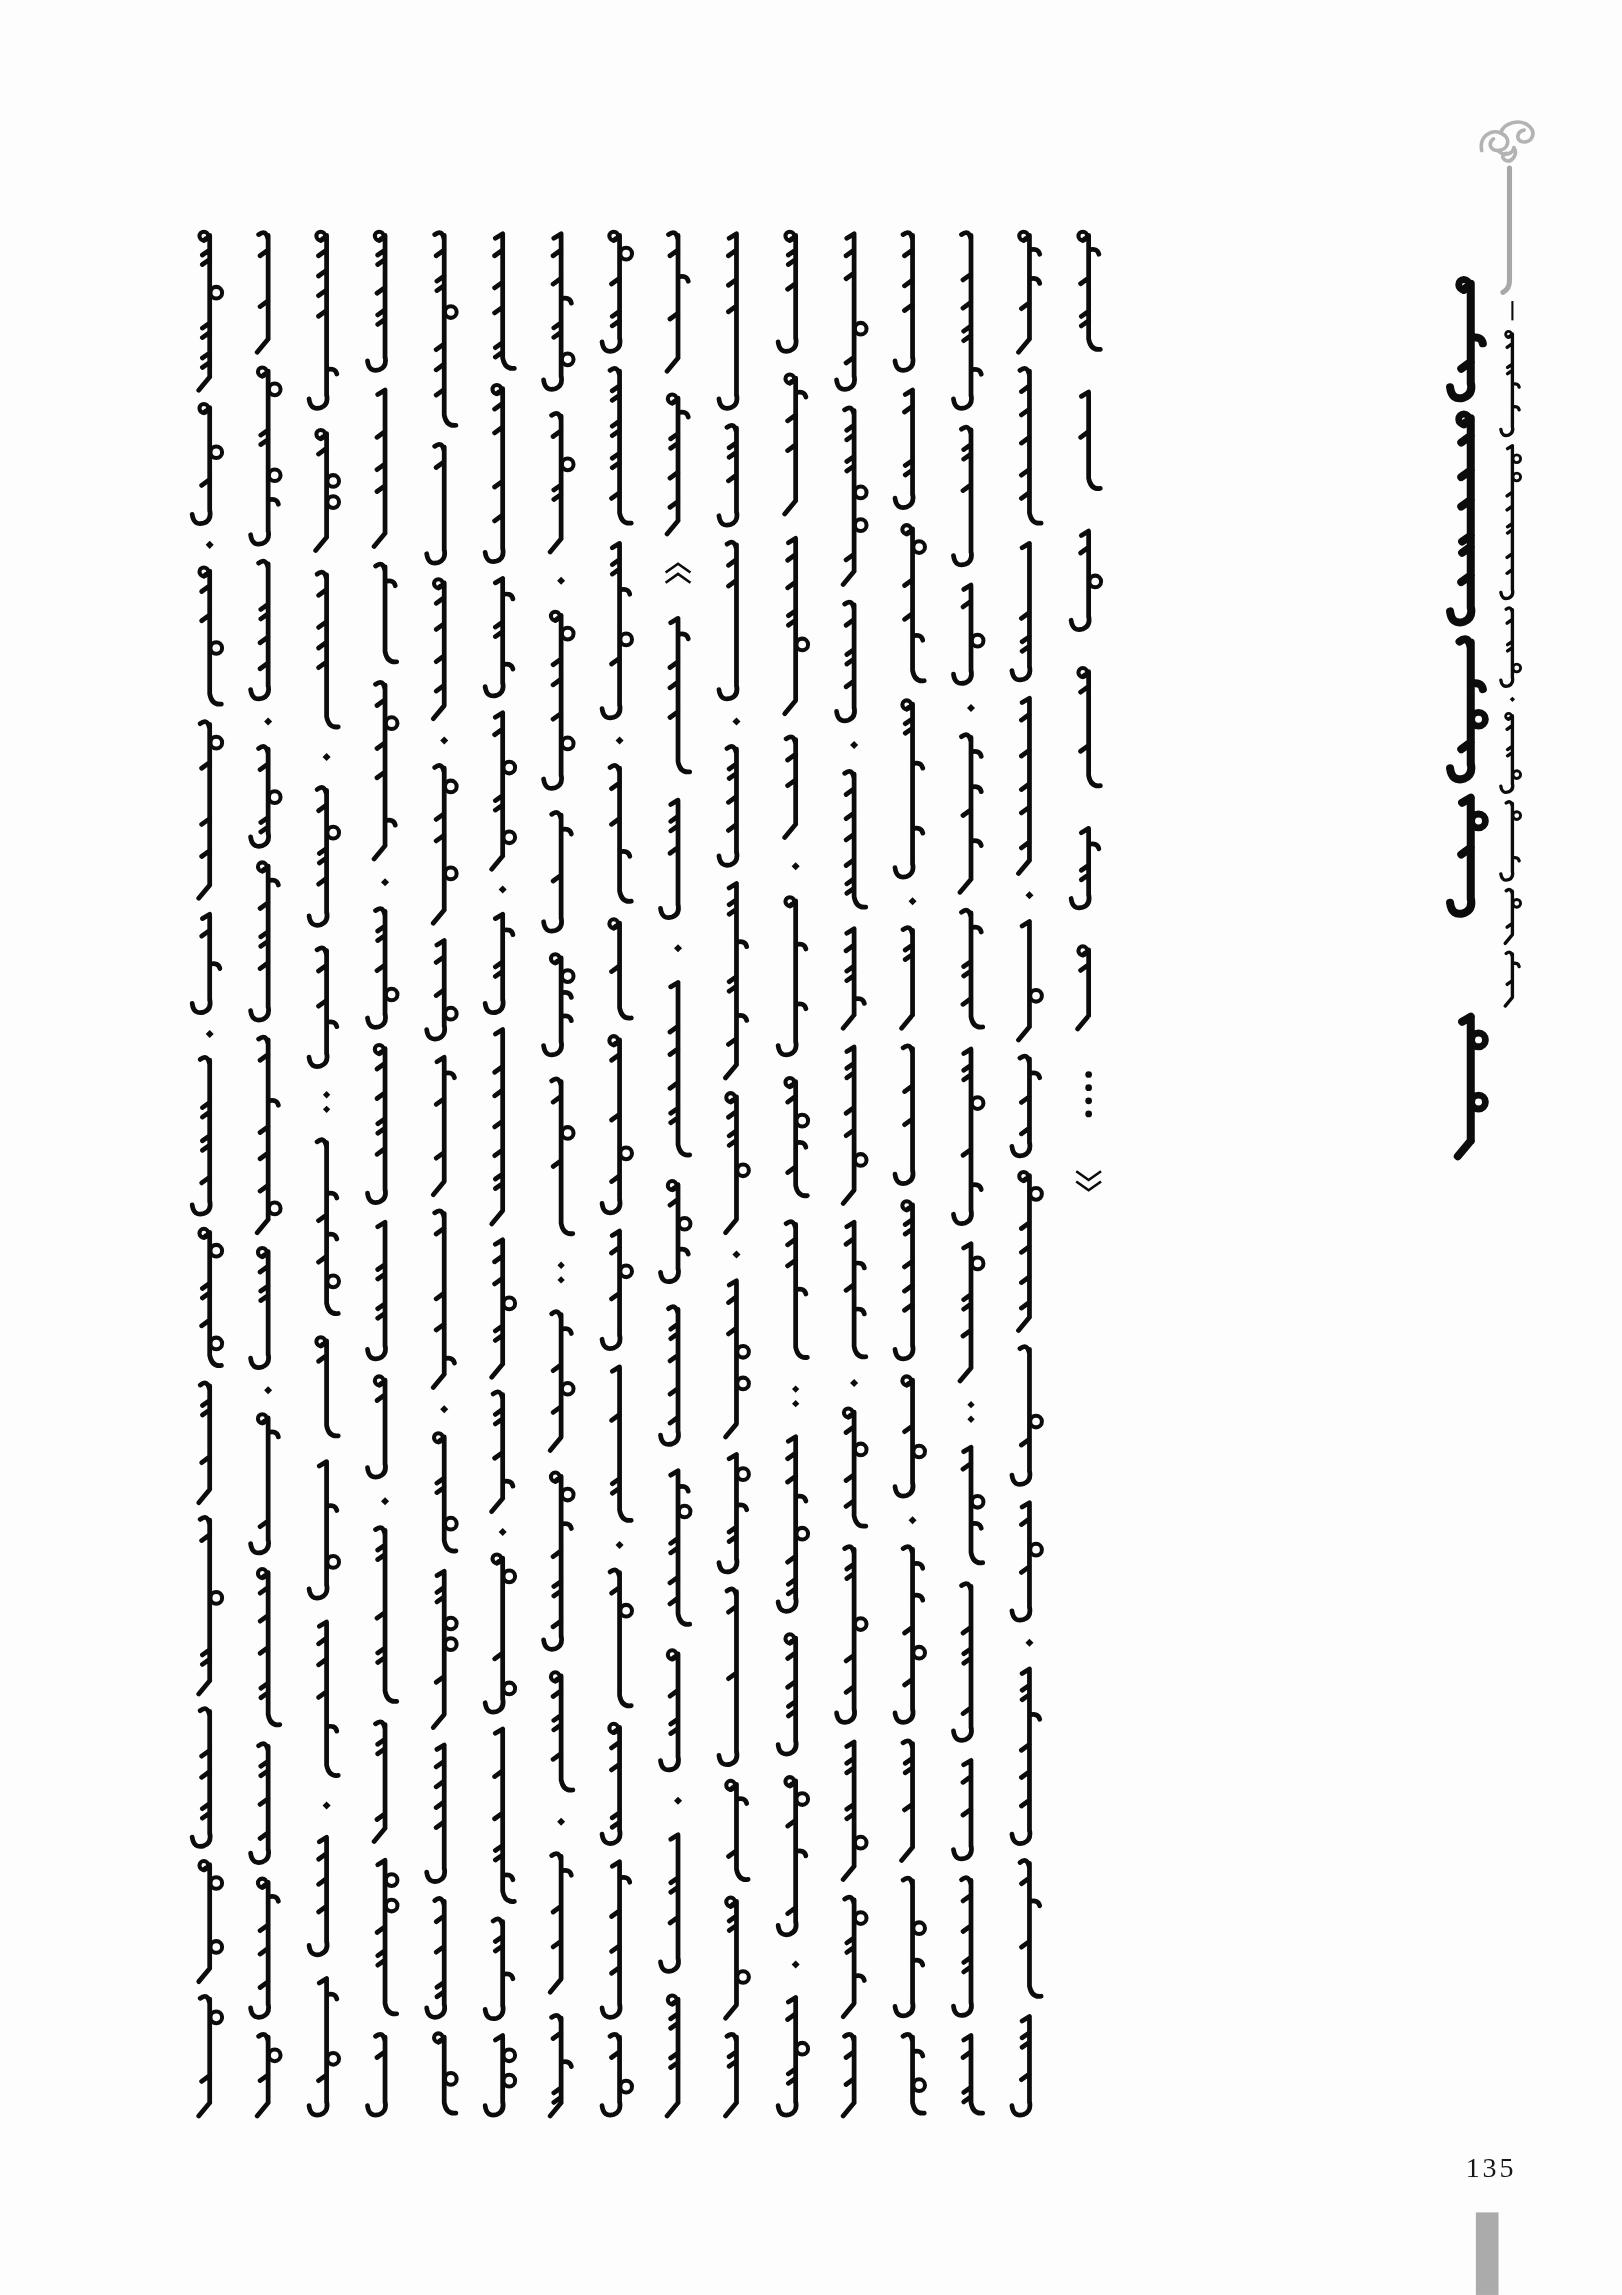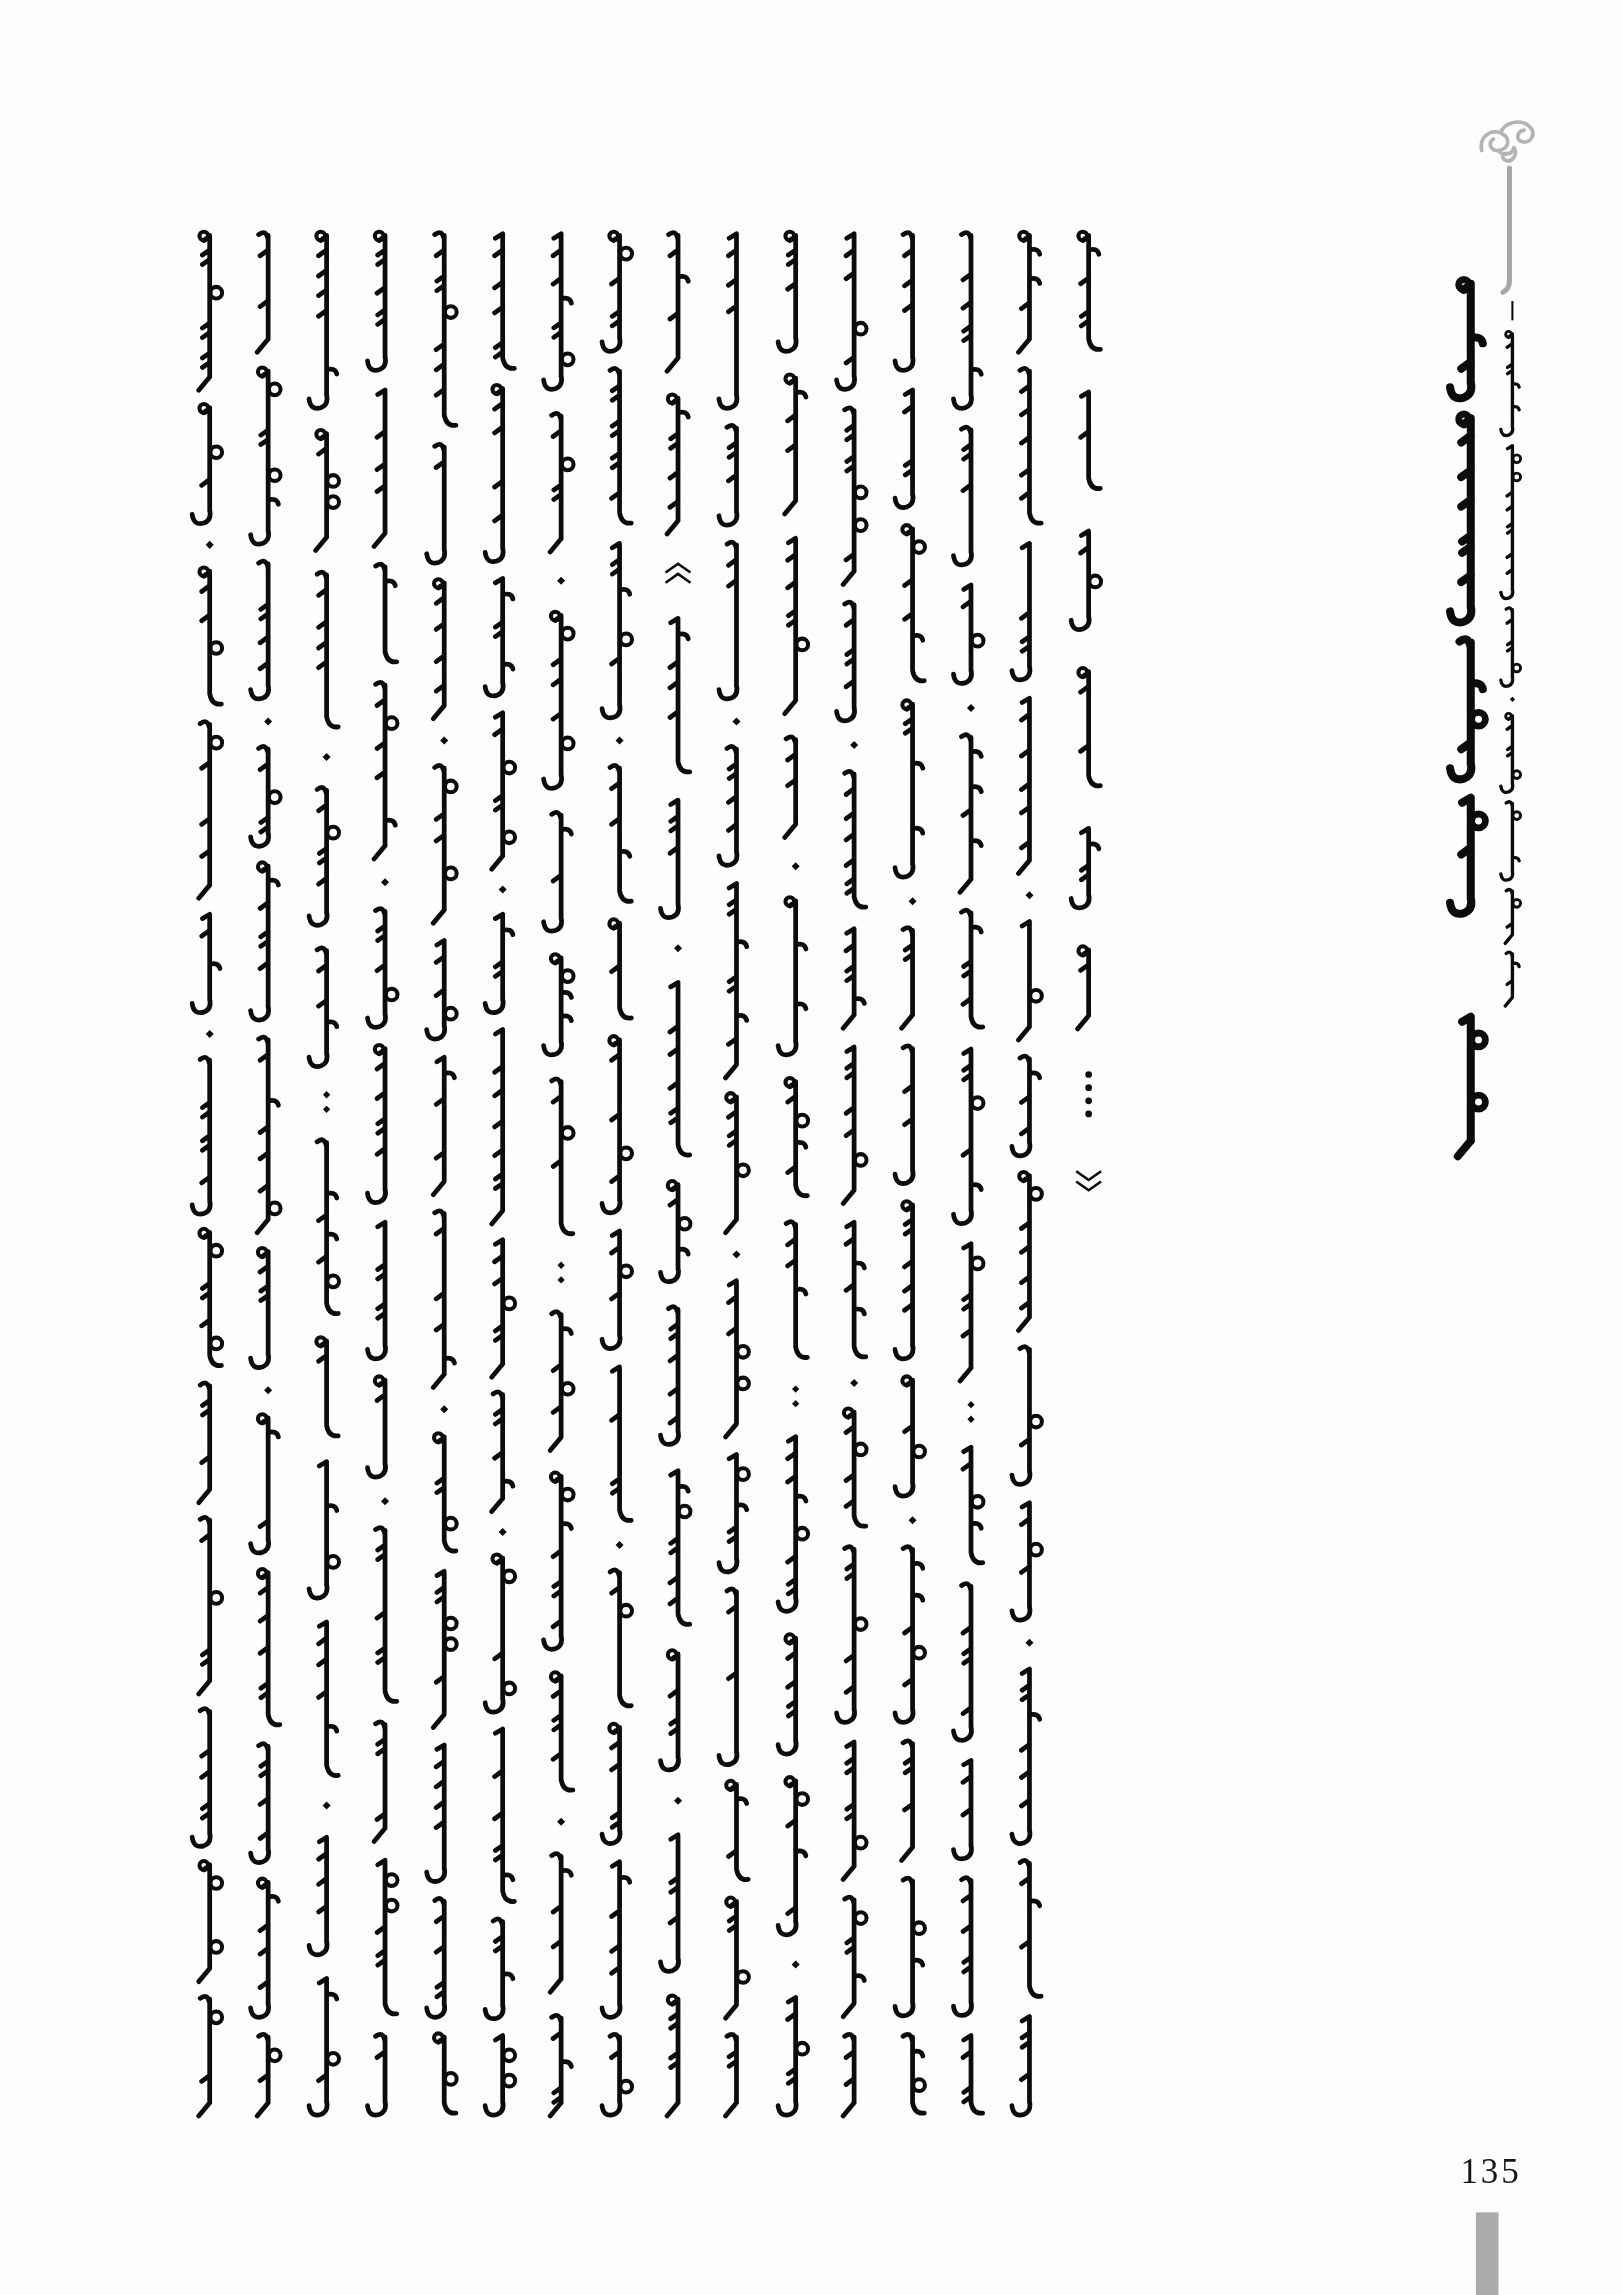--- a/index.html
+++ b/index.html
@@ -1,20 +1,20 @@
 <!DOCTYPE html>
 <html style="font-size:11.7px"><head>
 <meta charset="utf-8">
 <style>
   html,body{margin:0;padding:0;background:#ffffff;}
   .page{position:relative;width:1622px;height:2295px;background:#fdfdfd;overflow:hidden;
         font-family:"Liberation Serif", serif;}
   #art{position:absolute;left:0;top:0;width:1622px;height:2295px;display:block;}
   .page-number{position:absolute;left:1451px;top:2152px;width:80px;text-align:center;
-        font-size:35px;letter-spacing:2.9px;color:#161616;
+        font-size:28px;letter-spacing:2.9px;color:#161616;
         font-family:"Liberation Serif", serif;}
 </style>
 </head>
 <body>
 
 <div class="page">
   <svg id="art" viewBox="0 0 2220 3141" xmlns="http://www.w3.org/2000/svg">
       <g>
         <path d="M2028 206 C2024 188 2040 176 2054 182 C2070 189 2064 206 2050 206 C2040 206 2036 196 2044 190 M2054 182 C2058 168 2080 162 2092 172 C2104 182 2096 196 2084 194 C2074 192 2076 180 2086 178 M2050 206 C2058 214 2070 212 2072 202 M2072 202 C2078 210 2070 222 2062 220 C2054 218 2056 208 2064 210" fill="none" stroke="#b3b3b3" stroke-width="5" stroke-linecap="round"></path>
         <path d="M2066 230 L2066 384 Q2066 396 2057 400" fill="none" stroke="#a8a8a8" stroke-width="7" stroke-linecap="round"></path>

